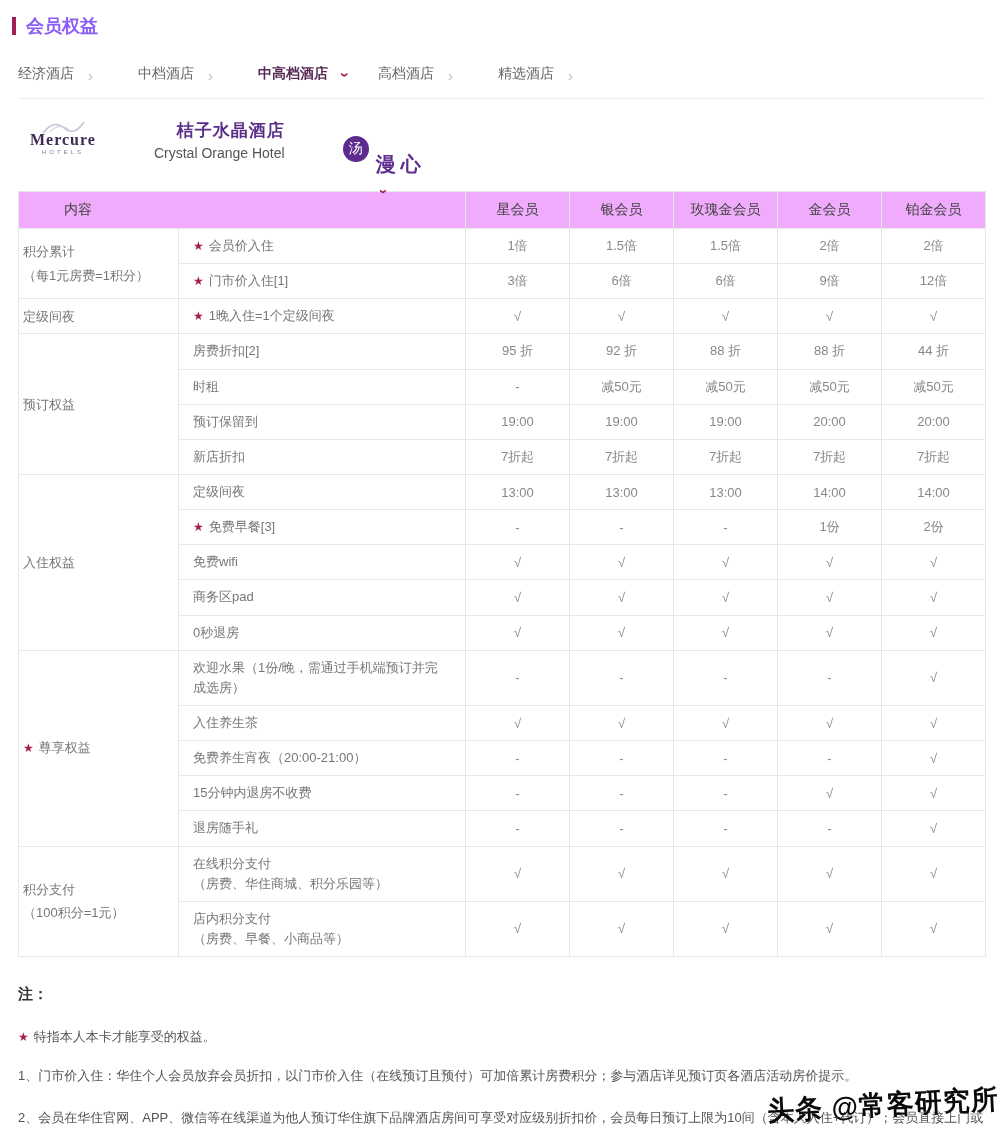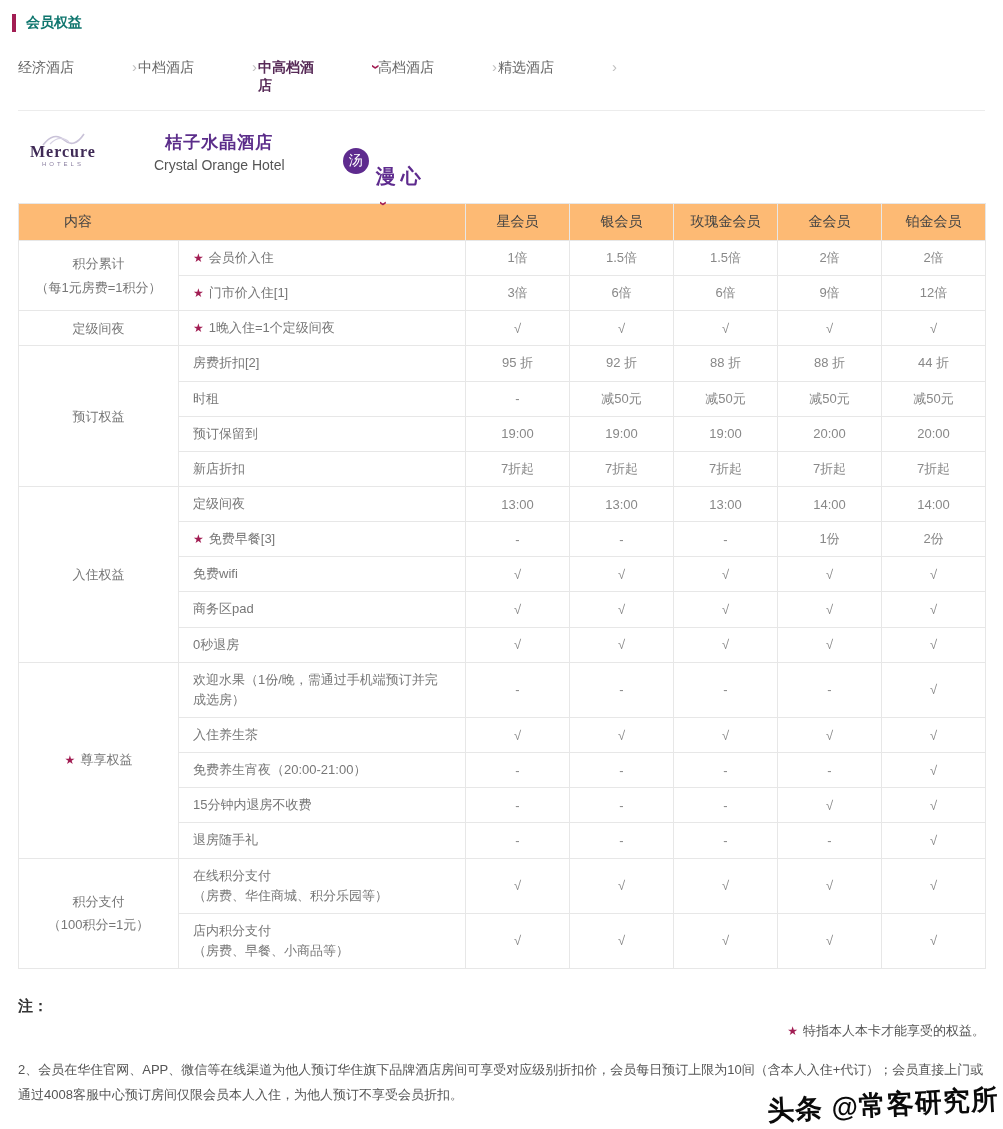--- a/index.html
+++ b/index.html
@@ -3,59 +3,59 @@
 <meta charset="utf-8">
 <style>
   * { box-sizing: border-box; margin: 0; padding: 0; }
   body {
     width: 1003px; height: 1129px; position: relative; overflow: hidden;
     background: #fff; font-family: "Liberation Sans", sans-serif;
   }
   
   .page-title { display: flex; align-items: center; gap: 10px; padding: 14px 0 0 12px; }
   .title-bar { width: 4px; height: 18px; background: #a21d53; }
-  .title-text { font-size: 14px; font-weight: bold; color: #0f766e; }
+  .title-text { font-size: 18px; font-weight: bold; color: #8b5cf6; }
 
   
   .tab-bar { display: flex; margin: 27px 18px 0 18px; padding-bottom: 15px; border-bottom: 1px solid #ececec; }
-  .tab { width: 120px; display: flex; align-items: flex-start; font-size: 14px; color: #666; cursor: pointer; gap: 44px; }
+  .tab { width: 120px; display: flex; align-items: flex-end; font-size: 14px; color: #666; cursor: pointer; }
   .tab .chev { display: inline-block; margin-left: 14px; color: #c0c0c0; font-size: 15px; line-height: 1; }
   .tab.active { color: #572a57; font-weight: bold; }
   .tab.active .chev { color: #a21d53; transform: rotate(90deg); font-weight: bold; font-size: 16px; }
 
   
   .brand-row { display: flex; align-items: flex-start; padding: 20px 16px 0 30px; gap: 58px; height: 78px; }
   .brand { text-align: center; }
   .mercure-swirl { display: block; margin: 0 auto -4px auto; }
   .mercure-name { font-family: "Liberation Serif", serif; font-weight: bold; color: #3f2a56; font-size: 16px; letter-spacing: 1px; }
   .mercure-sub { font-size: 6px; letter-spacing: 3px; color: #8a7fa0; }
-  .co-name { color: #5b2d8a; font-size: 17px; font-weight: bold; letter-spacing: 1px; }
+  .co-name { color: #5b2d8a; font-size: 17px; font-weight: bold; letter-spacing: 1px; text-align: right; }
   .co-sub { color: #555; font-size: 14px; margin-top: 3px; }
   .manxin { display: flex; flex-direction: column; align-items: center; }
   .manxin-top { display: flex; align-items: center; gap: 7px; }
   .manxin-badge { width: 26px; height: 26px; border-radius: 50%; background: #5e2b8e; color: #fff;
     font-size: 14px; display: flex; align-items: center; justify-content: center; }
   .manxin-name { color: #5e2b8e; font-size: 20px; font-weight: bold; letter-spacing: 5px; margin-top: 32px; }
   .manxin-chev { display: inline-block; color: #a21d53; transform: rotate(90deg); font-weight: bold; font-size: 15px; margin-top: 5px; }
 
   
   table { border-collapse: collapse; table-layout: fixed; width: 967px; margin: 14px 18px 0 18px; }
   th, td { border: 1px solid #e7e7e7; }
-  thead th { background: #fdba74; font-weight: normal; color: #444; font-size: 14px; height: 37px; text-align: center; }
+  thead th { background: #f0abfc; font-weight: normal; color: #444; font-size: 14px; height: 37px; text-align: center; }
   th.th-content { text-align: left; padding-left: 45px; }
   td { font-size: 13px; color: #777; }
-  td.cat { text-align: center; line-height: 1.8; padding: 4px; }
+  td.cat { line-height: 1.8; padding: 4px; }
   td.benefit { text-align: left; padding: 7px 18px 7px 14px; line-height: 1.55; }
   td.val { text-align: center; color: #888; height: 33px; }
   .star { color: #a21d53; font-size: 12px; margin-right: 5px; }
 
   
   .notes { padding: 0 18px; }
   .notes-heading { font-size: 15px; font-weight: bold; color: #333; margin-top: 28px; }
-  .star-note { margin-top: 6px; font-size: 13px; color: #555; text-align: right; }
+  .star-note { margin-top: 24px; font-size: 13px; color: #555; }
   .note { margin-top: 17px; font-size: 13px; color: #555; line-height: 1.95; }
 
   .watermark { position: absolute; right: 4px; bottom: 6px; font-size: 27px; font-weight: bold;
     color: #0a0a0a; letter-spacing: 1px; transform: rotate(-3deg); }
 </style>
 </head>
 <body>
 
 <div class="page-title">
   <span class="title-bar"></span>
@@ -288,17 +288,18 @@
       </tr>
     </tbody>
 </table>
 
 <div class="notes">
   <div class="notes-heading">注：</div>
   <div class="star-note">
     <span class="star">★</span><span>特指本人本卡才能享受的权益。</span>
   </div>
   <div>
+      <div class="note">1、门市价入住：华住个人会员放弃会员折扣，以门市价入住（在线预订且预付）可加倍累计房费积分；参与酒店详见预订页各酒店活动房价提示。</div>
       <div class="note">2、会员在华住官网、APP、微信等在线渠道为他人预订华住旗下品牌酒店房间可享受对应级别折扣价，会员每日预订上限为10间（含本人入住+代订）；会员直接上门或通过4008客服中心预订房间仅限会员本人入住，为他人预订不享受会员折扣。</div>
     </div>
 </div>
 
 <div class="watermark">头条 @常客研究所</div>
 
 </body></html>

